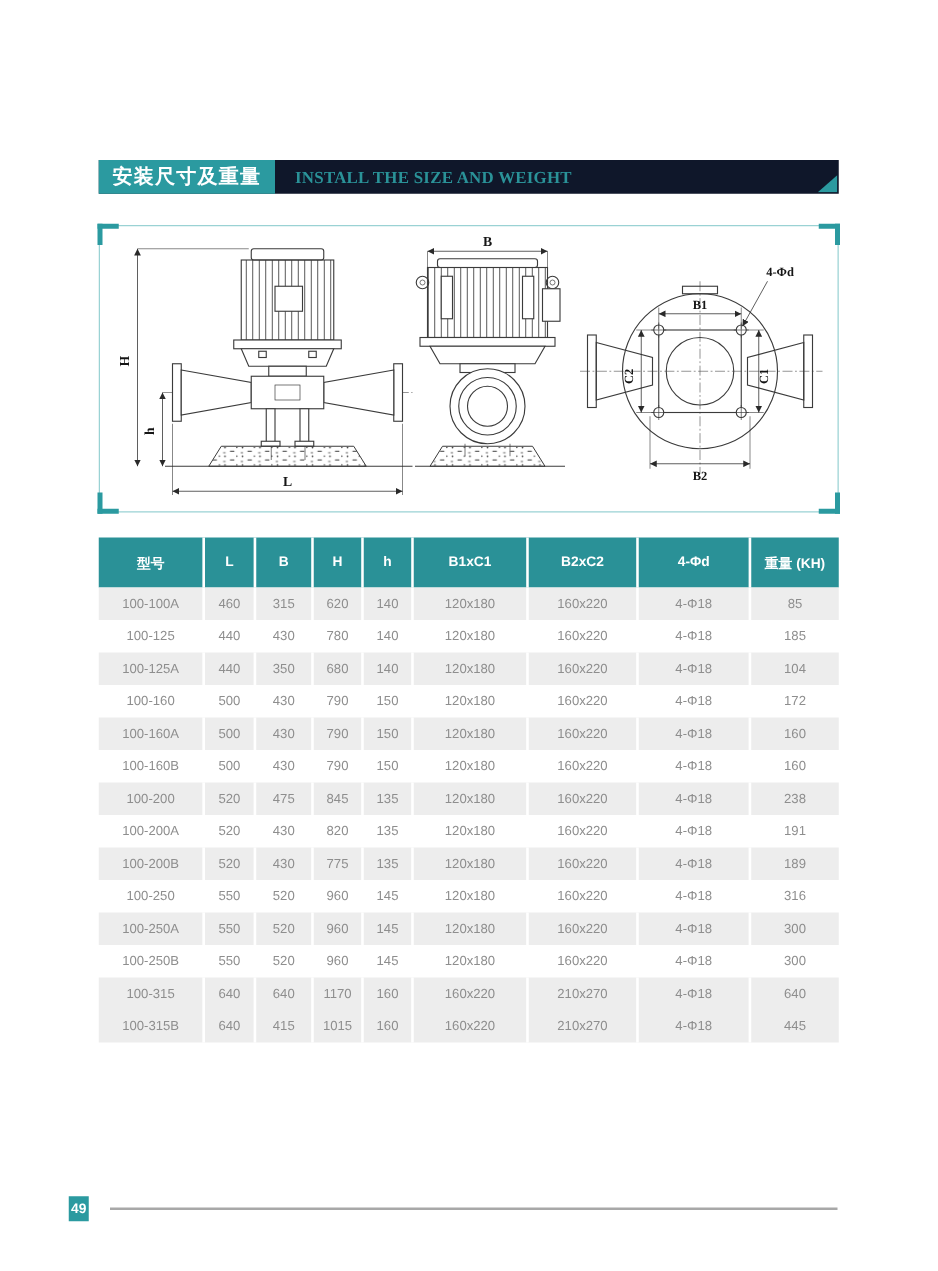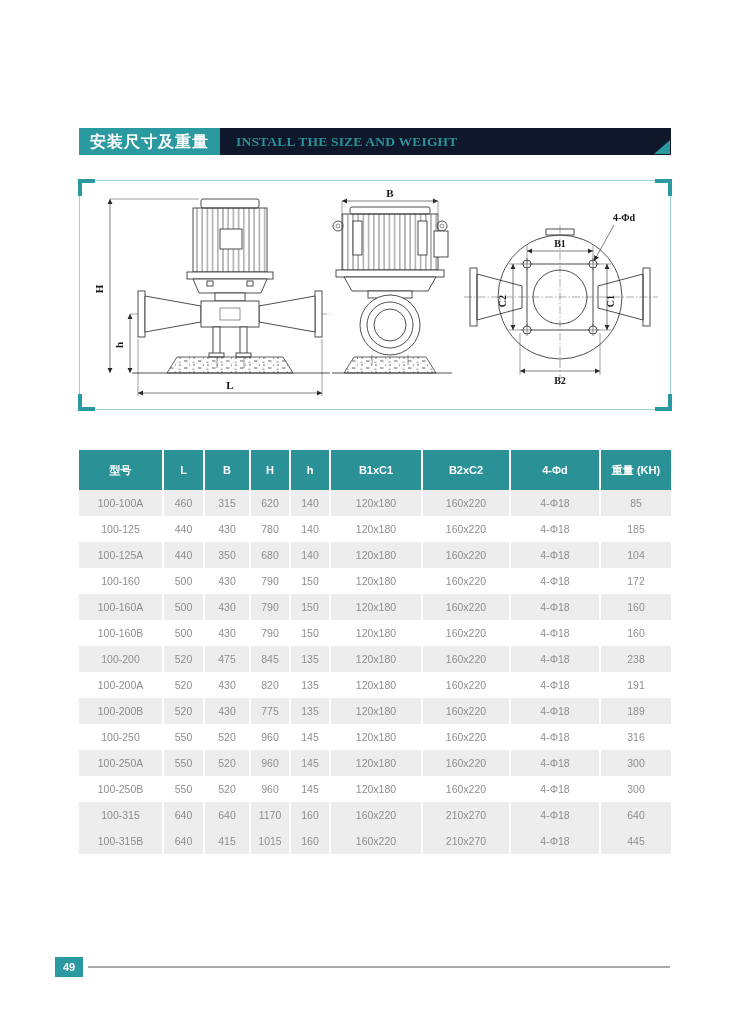--- a/index.html
+++ b/index.html
@@ -30,30 +30,30 @@
   svg .thin { fill:none; stroke:#3b3b3b; stroke-width:.55; }
   svg .dim  { stroke:#2a2a2a; stroke-width:.6; fill:none; }
   svg .ext  { stroke:#2a2a2a; stroke-width:.45; fill:none; }
   svg .cl   { stroke:#555; stroke-width:.5; fill:none; stroke-dasharray:8 2 1.5 2; }
   svg .lbl  { font-family:"Liberation Serif", serif; font-weight:bold;
               font-size:11px; fill:#151515; }
   svg .lbls { font-family:"Liberation Serif", serif; font-weight:bold;
               font-size:10px; fill:#151515; }
 
   
-  table.spec { margin-top:40px; width:592px; border-collapse:separate; border-spacing:0;
+  table.spec { margin-top:20px; width:592px; border-collapse:separate; border-spacing:0;
     table-layout:fixed; }
   table.spec th { background:#2a9197; color:#fff; font-size:11px; font-weight:bold;
     height:40px; text-align:center; }
   table.spec td { height:26px; text-align:center; color:#8e8e8e; font-size:10.5px; }
   table.spec th + th, table.spec td + td { border-left:2px solid #fff; }
   table.spec tr.alt td { background:#ededed; }
 
   
-  .page-badge { position:absolute; left:55px; top:957px; width:28px; height:20px;
+  .page-badge { position:absolute; left:55px; top:957px; width:16px; height:20px;
     background:#2b9aa0; color:#fff; font-size:11px; font-weight:bold;
     text-align:center; line-height:20px; }
   .foot-line { position:absolute; left:88px; top:966px; width:582px; height:2px;
     background:#a8a8a8; }
 </style>
 </head>
 <body>
 
 <div class="content">
 

